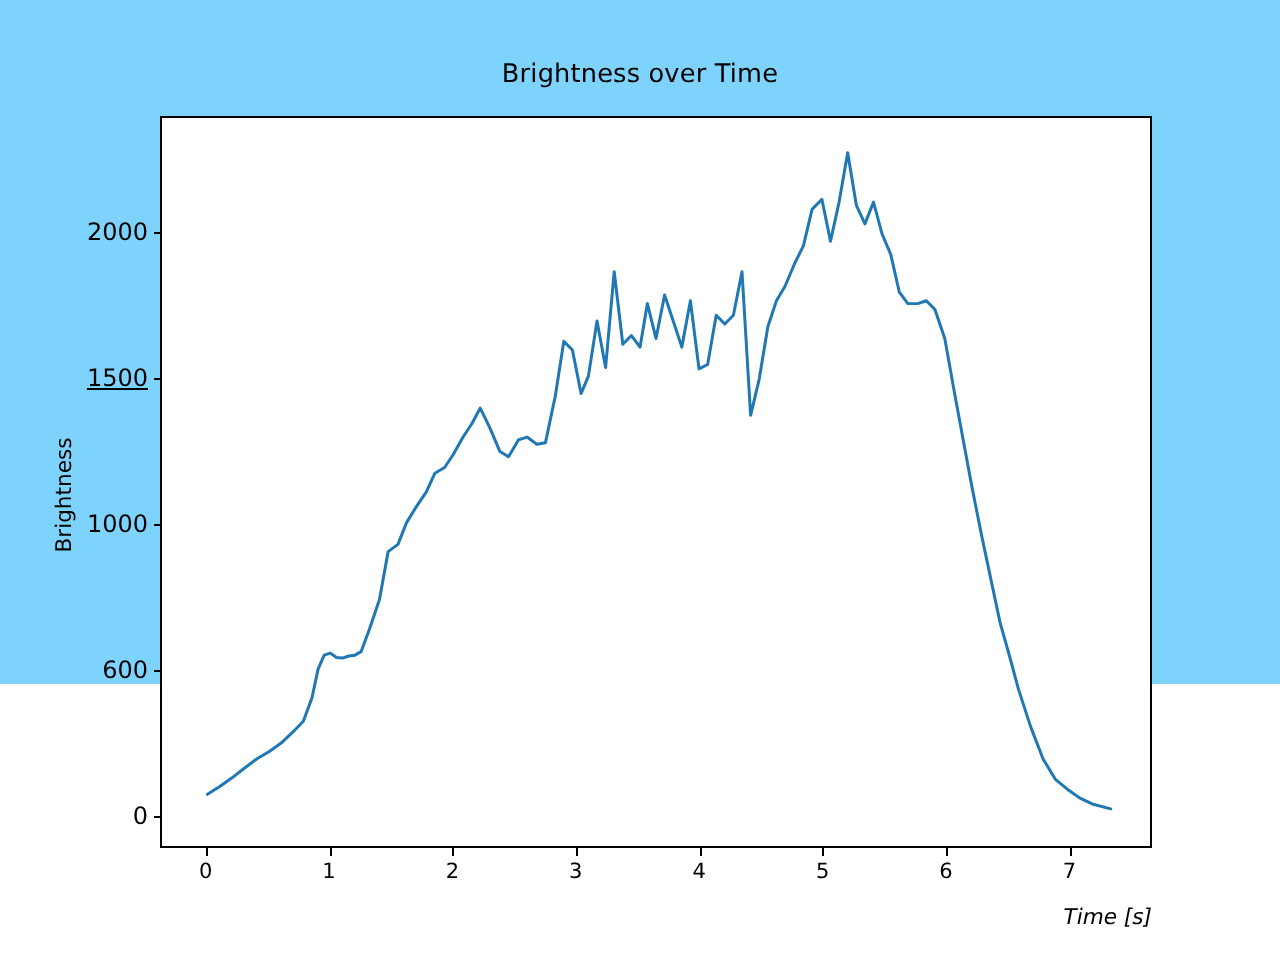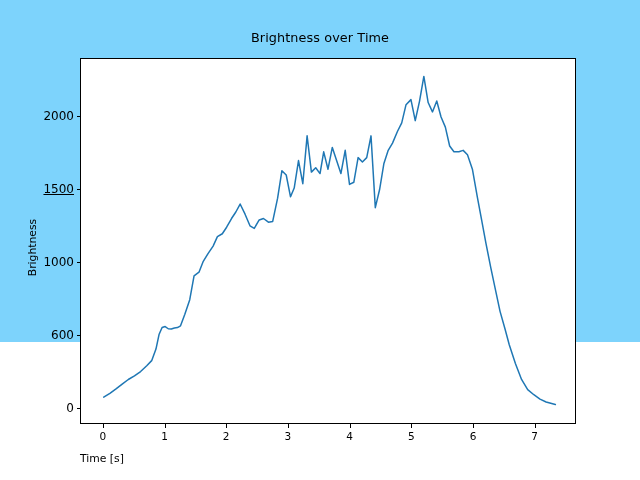--- a/index.html
+++ b/index.html
@@ -73,23 +73,24 @@
     position: absolute;
     height: 1px;
     width: 3.5px;
     background: #000000;
   }
   #xlabel {
     position: absolute;
     left: 80px;
     top: 452px;
     width: 496px;
-    text-align: left;
+    text-align: right;
     font-size: 10.8px;
     color: #000000;
+    font-style: italic;
   }
   #ylabel {
     position: absolute;
     left: -28px;
     top: 241px;
     width: 120px;
     text-align: center;
     font-size: 10.8px;
     color: #000000;
     transform: rotate(-90deg);

